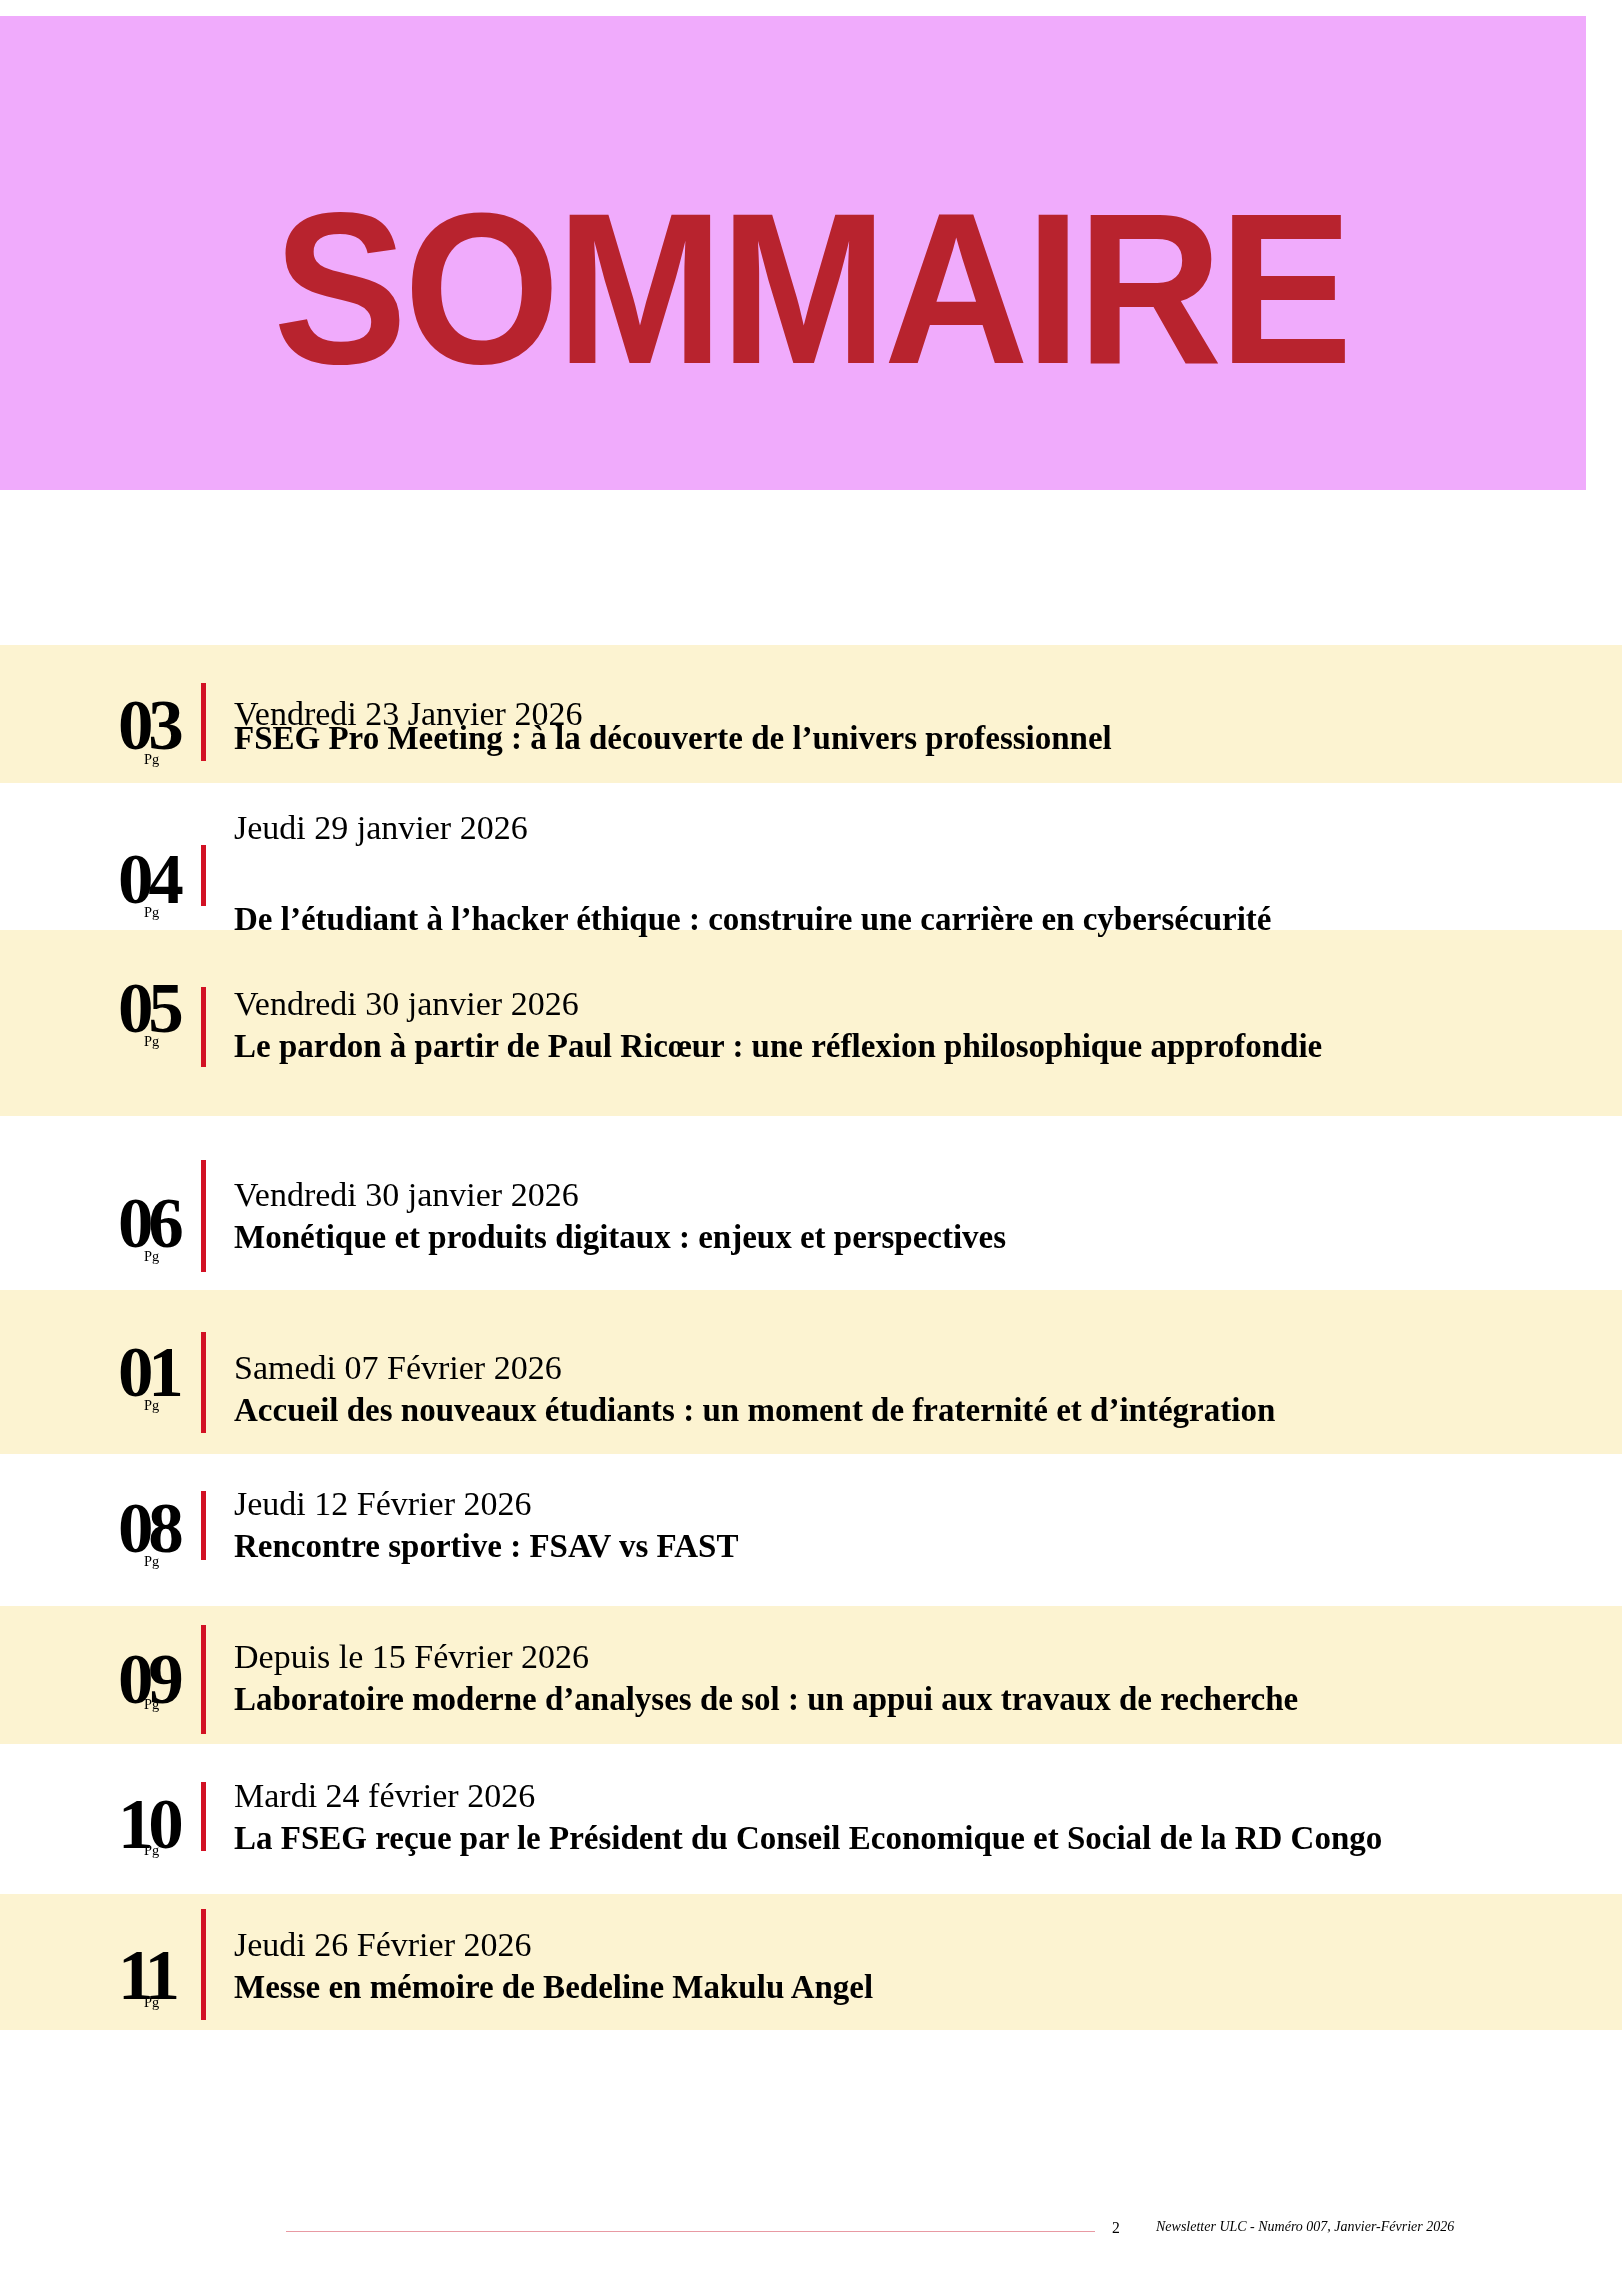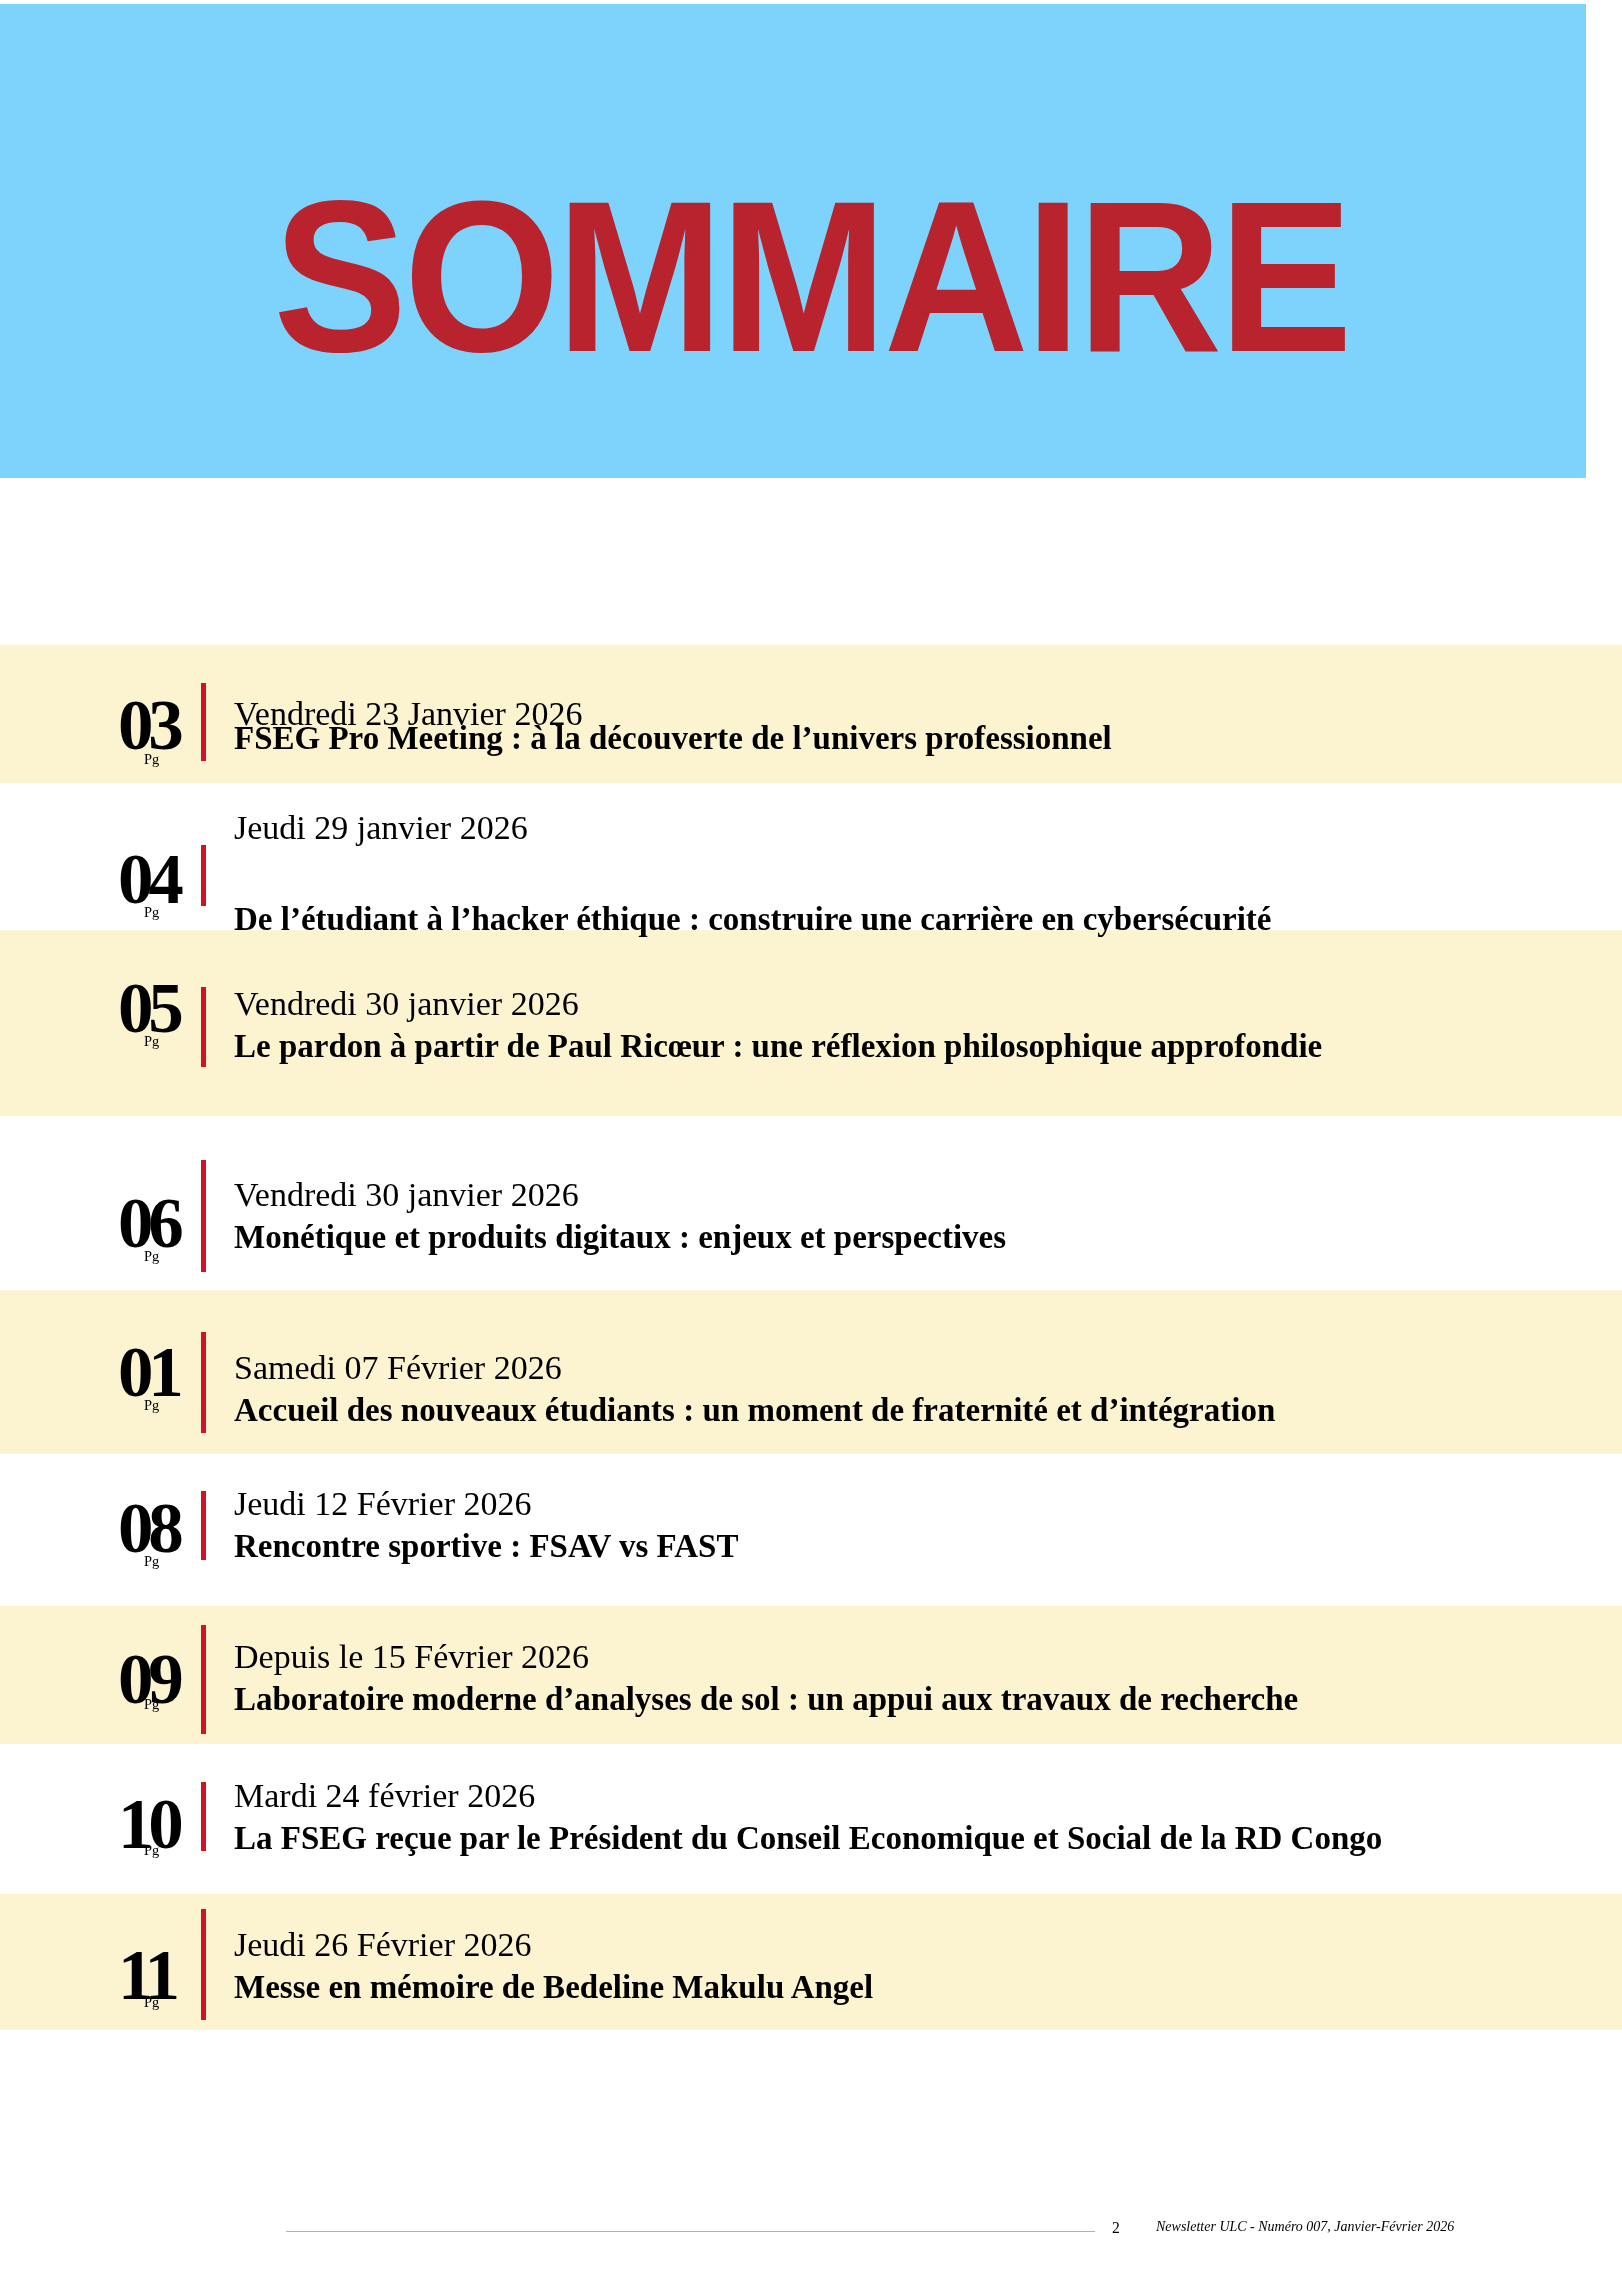--- a/index.html
+++ b/index.html
@@ -3,22 +3,22 @@
 <meta charset="utf-8">
 <style>
   html, body { margin: 0; padding: 0; }
   body {
     width: 1623px; height: 2295px; position: relative; overflow: hidden;
     background: #ffffff;
     font-family: "Liberation Serif", serif;
     color: #000;
   }
   .header {
-    position: absolute; left: 0; top: 4px; width: 1586px; height: 474px;
-    background: #7dd3fc;
+    position: absolute; left: 0; top: 16px; width: 1586px; height: 474px;
+    background: #f0abfc;
   }
   .header-title {
     position: absolute; left: 0; width: 1623px; top: 145px;
     text-align: center;
     font-family: "Liberation Sans", sans-serif;
     font-weight: bold;
     font-size: 216px;
     line-height: 255px;
     letter-spacing: -3.9px;
     color: #b8232e;

